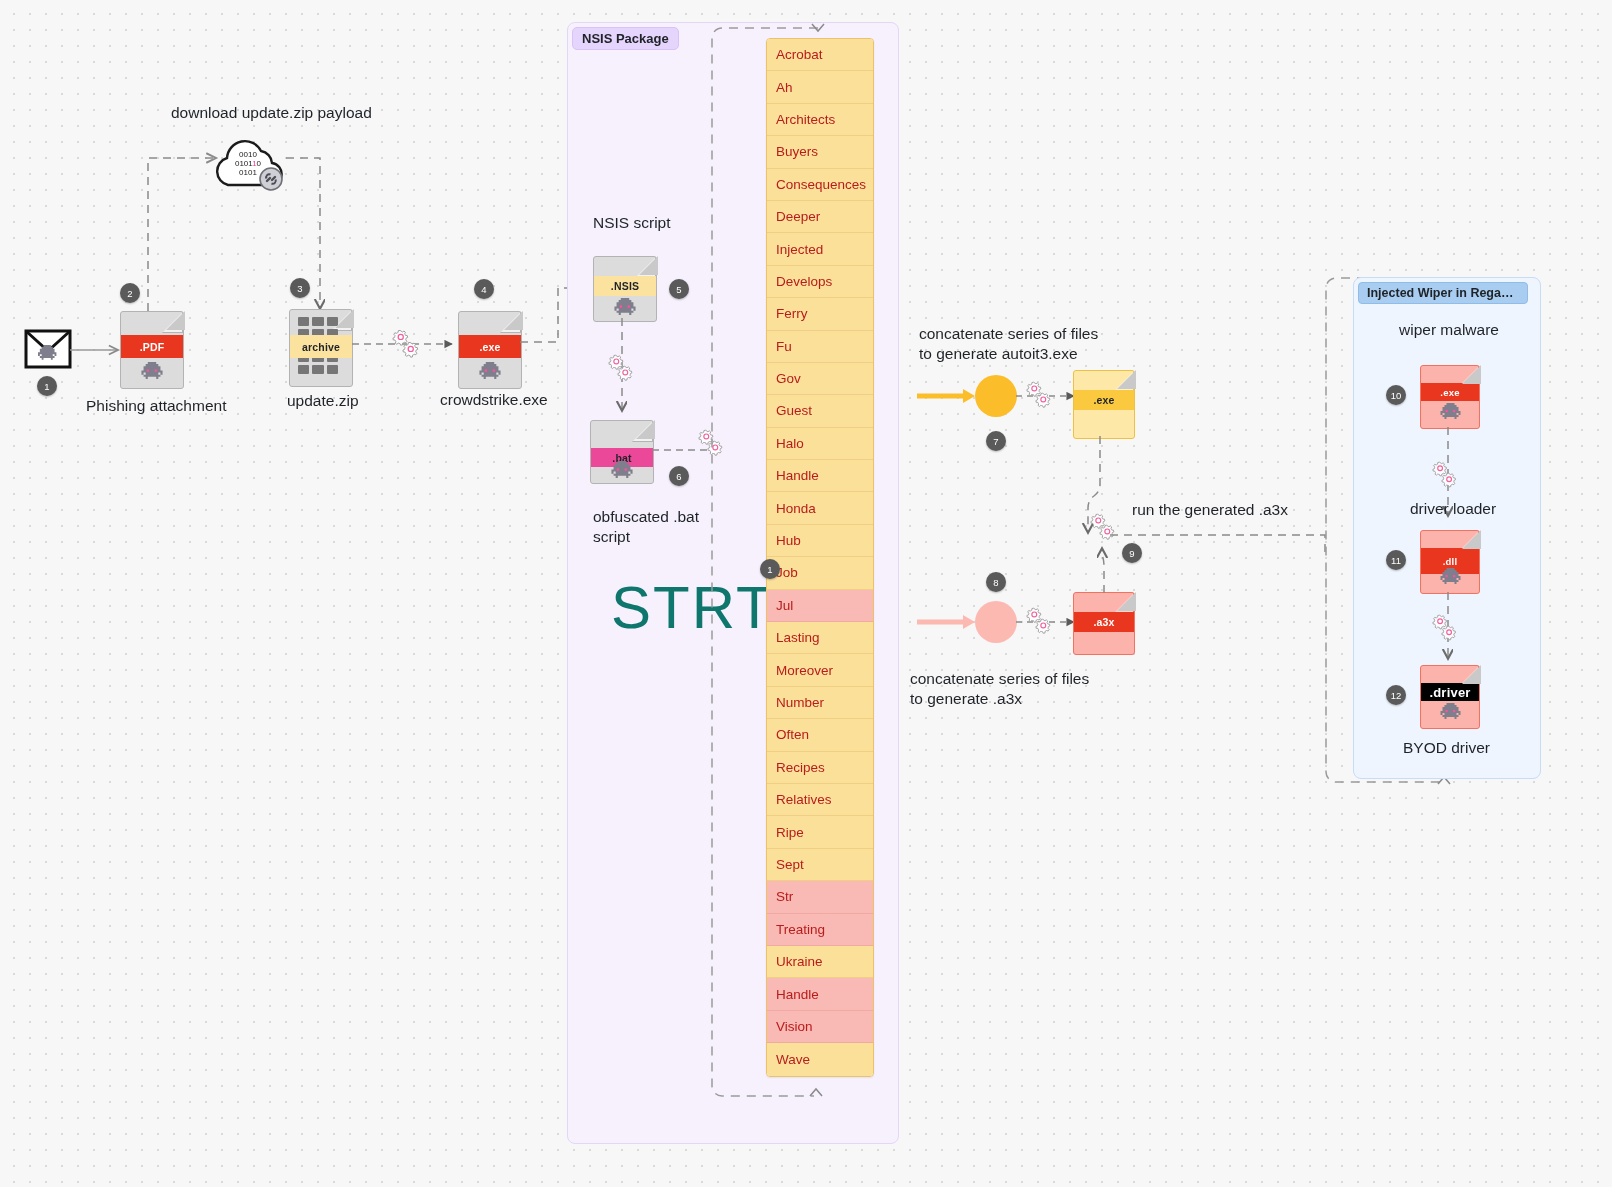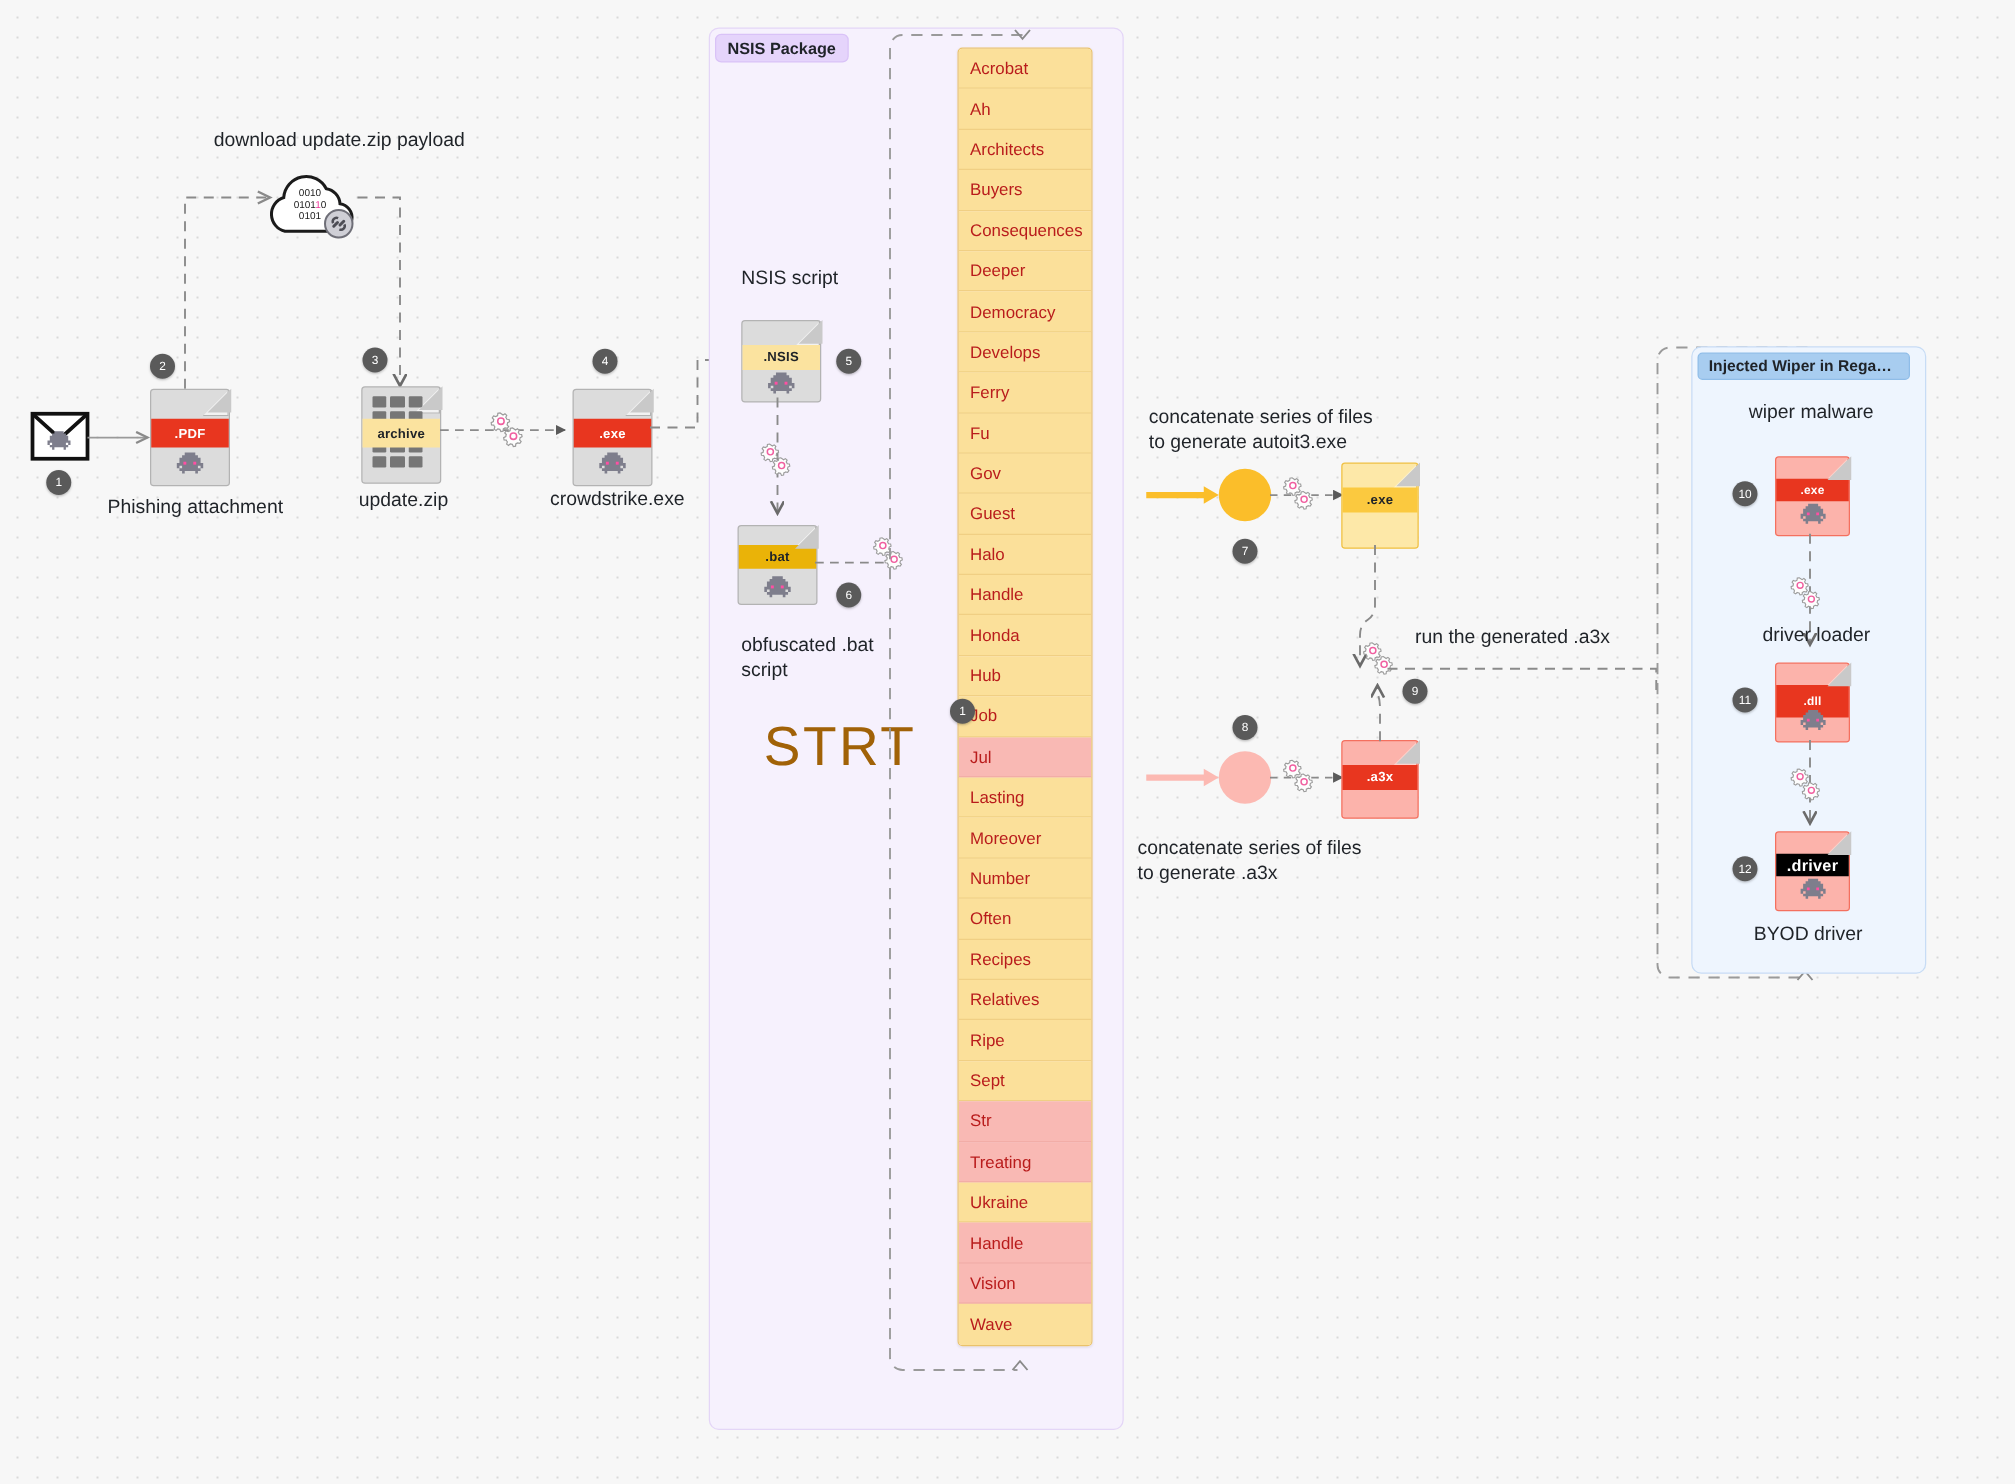--- a/index.html
+++ b/index.html
@@ -71,21 +71,21 @@
 
   
   .nsis-panel{
     background:#f6f1fd;border:1.5px solid #e4d6f7;border-radius:8px;
   }
   .nsis-tag{
     background:#e5d4fb;border:1px solid #d9c2f7;border-radius:5px;
     padding:3px 9px;font-size:13px;font-weight:bold;color:#1f2328;white-space:nowrap;
   }
   .watermark{
-    font-size:44px;color:#a16207;font-weight:normal;letter-spacing:2px;
+    font-size:60px;color:#0f766e;font-weight:normal;letter-spacing:2px;
     user-select:none;
   }
 
   
   .list{
     border:1px solid #eac26a;border-radius:4px;overflow:hidden;
     box-shadow:0 1px 2px rgba(0,0,0,.07);
     width:106px;
   }
   .list .it{
@@ -296,21 +296,21 @@
         </g>
       <g transform="translate(9,11) scale(0.9)">
           <use href="#gearpair"></use>
         </g>
     </svg>
   </div>
 
   <div class="file abs" style="left:590px;top:420px;width:62px;height:62px;">
     <div class="sheet">
         <div class="fold"></div>
-      <div class="tag" style="top:15px;background:#eab308;color:#1f2328;height:19px;">.bat</div>
+      <div class="tag" style="top:27px;background:#ec4899;color:#1f2328;height:19px;">.bat</div>
       <div class="invader" style="top:40px;">
         <svg width="22" height="19" viewBox="0 0 20 18">
             <use href="#invader"></use>
           <rect x="5" y="7" width="2.2" height="2.2" fill="#ff4fa3"></rect>
           <rect x="12.5" y="7" width="2.2" height="2.2" fill="#ff4fa3"></rect>
         </svg>
       </div>
     </div>
   </div>
   <div class="badge abs" style="left:669px;top:466px;">6</div>
@@ -343,21 +343,21 @@
     <path d="M2,10 L8,3 L14,10" fill="none" stroke="#8a8a8a" stroke-width="1.5"></path>
   </svg>
 
   <div class="list abs" style="left:766px;top:38px;">
       <div class="it">Acrobat</div>
       <div class="it">Ah</div>
       <div class="it">Architects</div>
       <div class="it">Buyers</div>
       <div class="it">Consequences</div>
       <div class="it">Deeper</div>
-      <div class="it">Democracy</div>
+      <div class="it">Injected</div>
       <div class="it">Develops</div>
       <div class="it">Ferry</div>
       <div class="it">Fu</div>
       <div class="it">Gov</div>
       <div class="it">Guest</div>
       <div class="it">Halo</div>
       <div class="it">Handle</div>
       <div class="it">Honda</div>
       <div class="it">Hub</div>
       <div class="it">Job</div>

